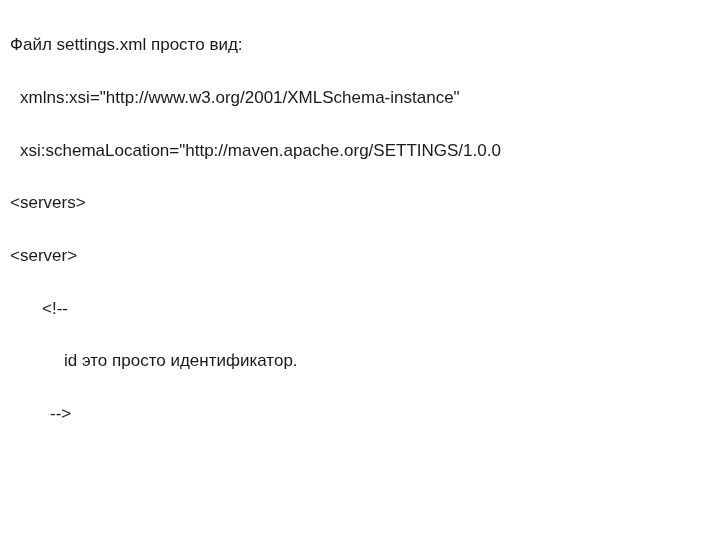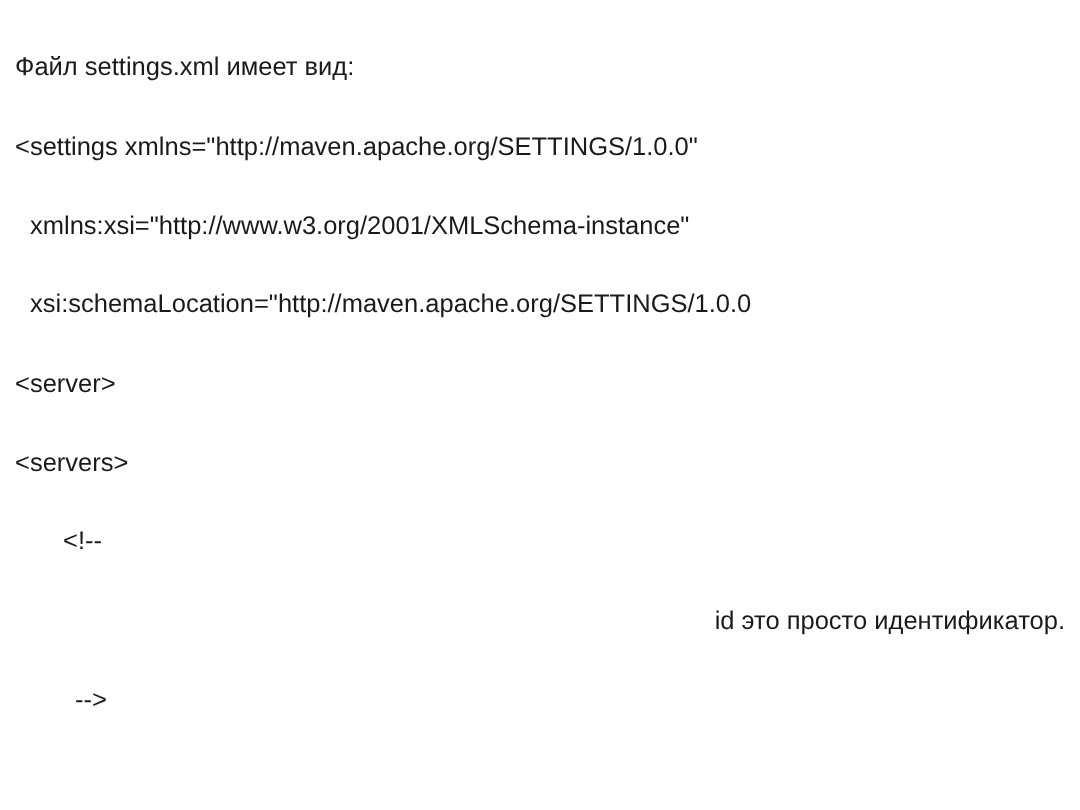--- a/index.html
+++ b/index.html
@@ -14,34 +14,33 @@
     line-height: 1.55;
   }
   .page {
     box-sizing: border-box;
     padding: 6px 10px 10px 10px;
     white-space: pre;
   }
   .i1 { padding-left: 10px; }
   .i2 { padding-left: 32px; }
   .i3 { padding-left: 40px; }
-  .i4 { padding-left: 54px; text-align: right; }
+  .i4 { padding-left: 54px; }
   .i5 { padding-left: 128px; }
   .ln { display: block; }
 </style>
 </head>
 <body>
 
 <div class="page">
-<span class="ln">Файл settings.xml имеет вид:</span>
-<span class="ln">&lt;settings xmlns="http://maven.apache.org/SETTINGS/1.0.0"</span>
+<span class="ln">Файл settings.xml просто вид:</span>
 <span class="ln i1">xmlns:xsi="http://www.w3.org/2001/XMLSchema-instance"</span>
 <span class="ln i1">xsi:schemaLocation="http://maven.apache.org/SETTINGS/1.0.0</span>
+<span class="ln">&lt;servers&gt;</span>
 <span class="ln">&lt;server&gt;</span>
-<span class="ln">&lt;servers&gt;</span>
 <span class="ln i2">&lt;!--</span>
 <span class="ln i4">id это просто идентификатор.</span>
 <span class="ln i3">--&gt;</span>
 
 
 
 
 
 
 

